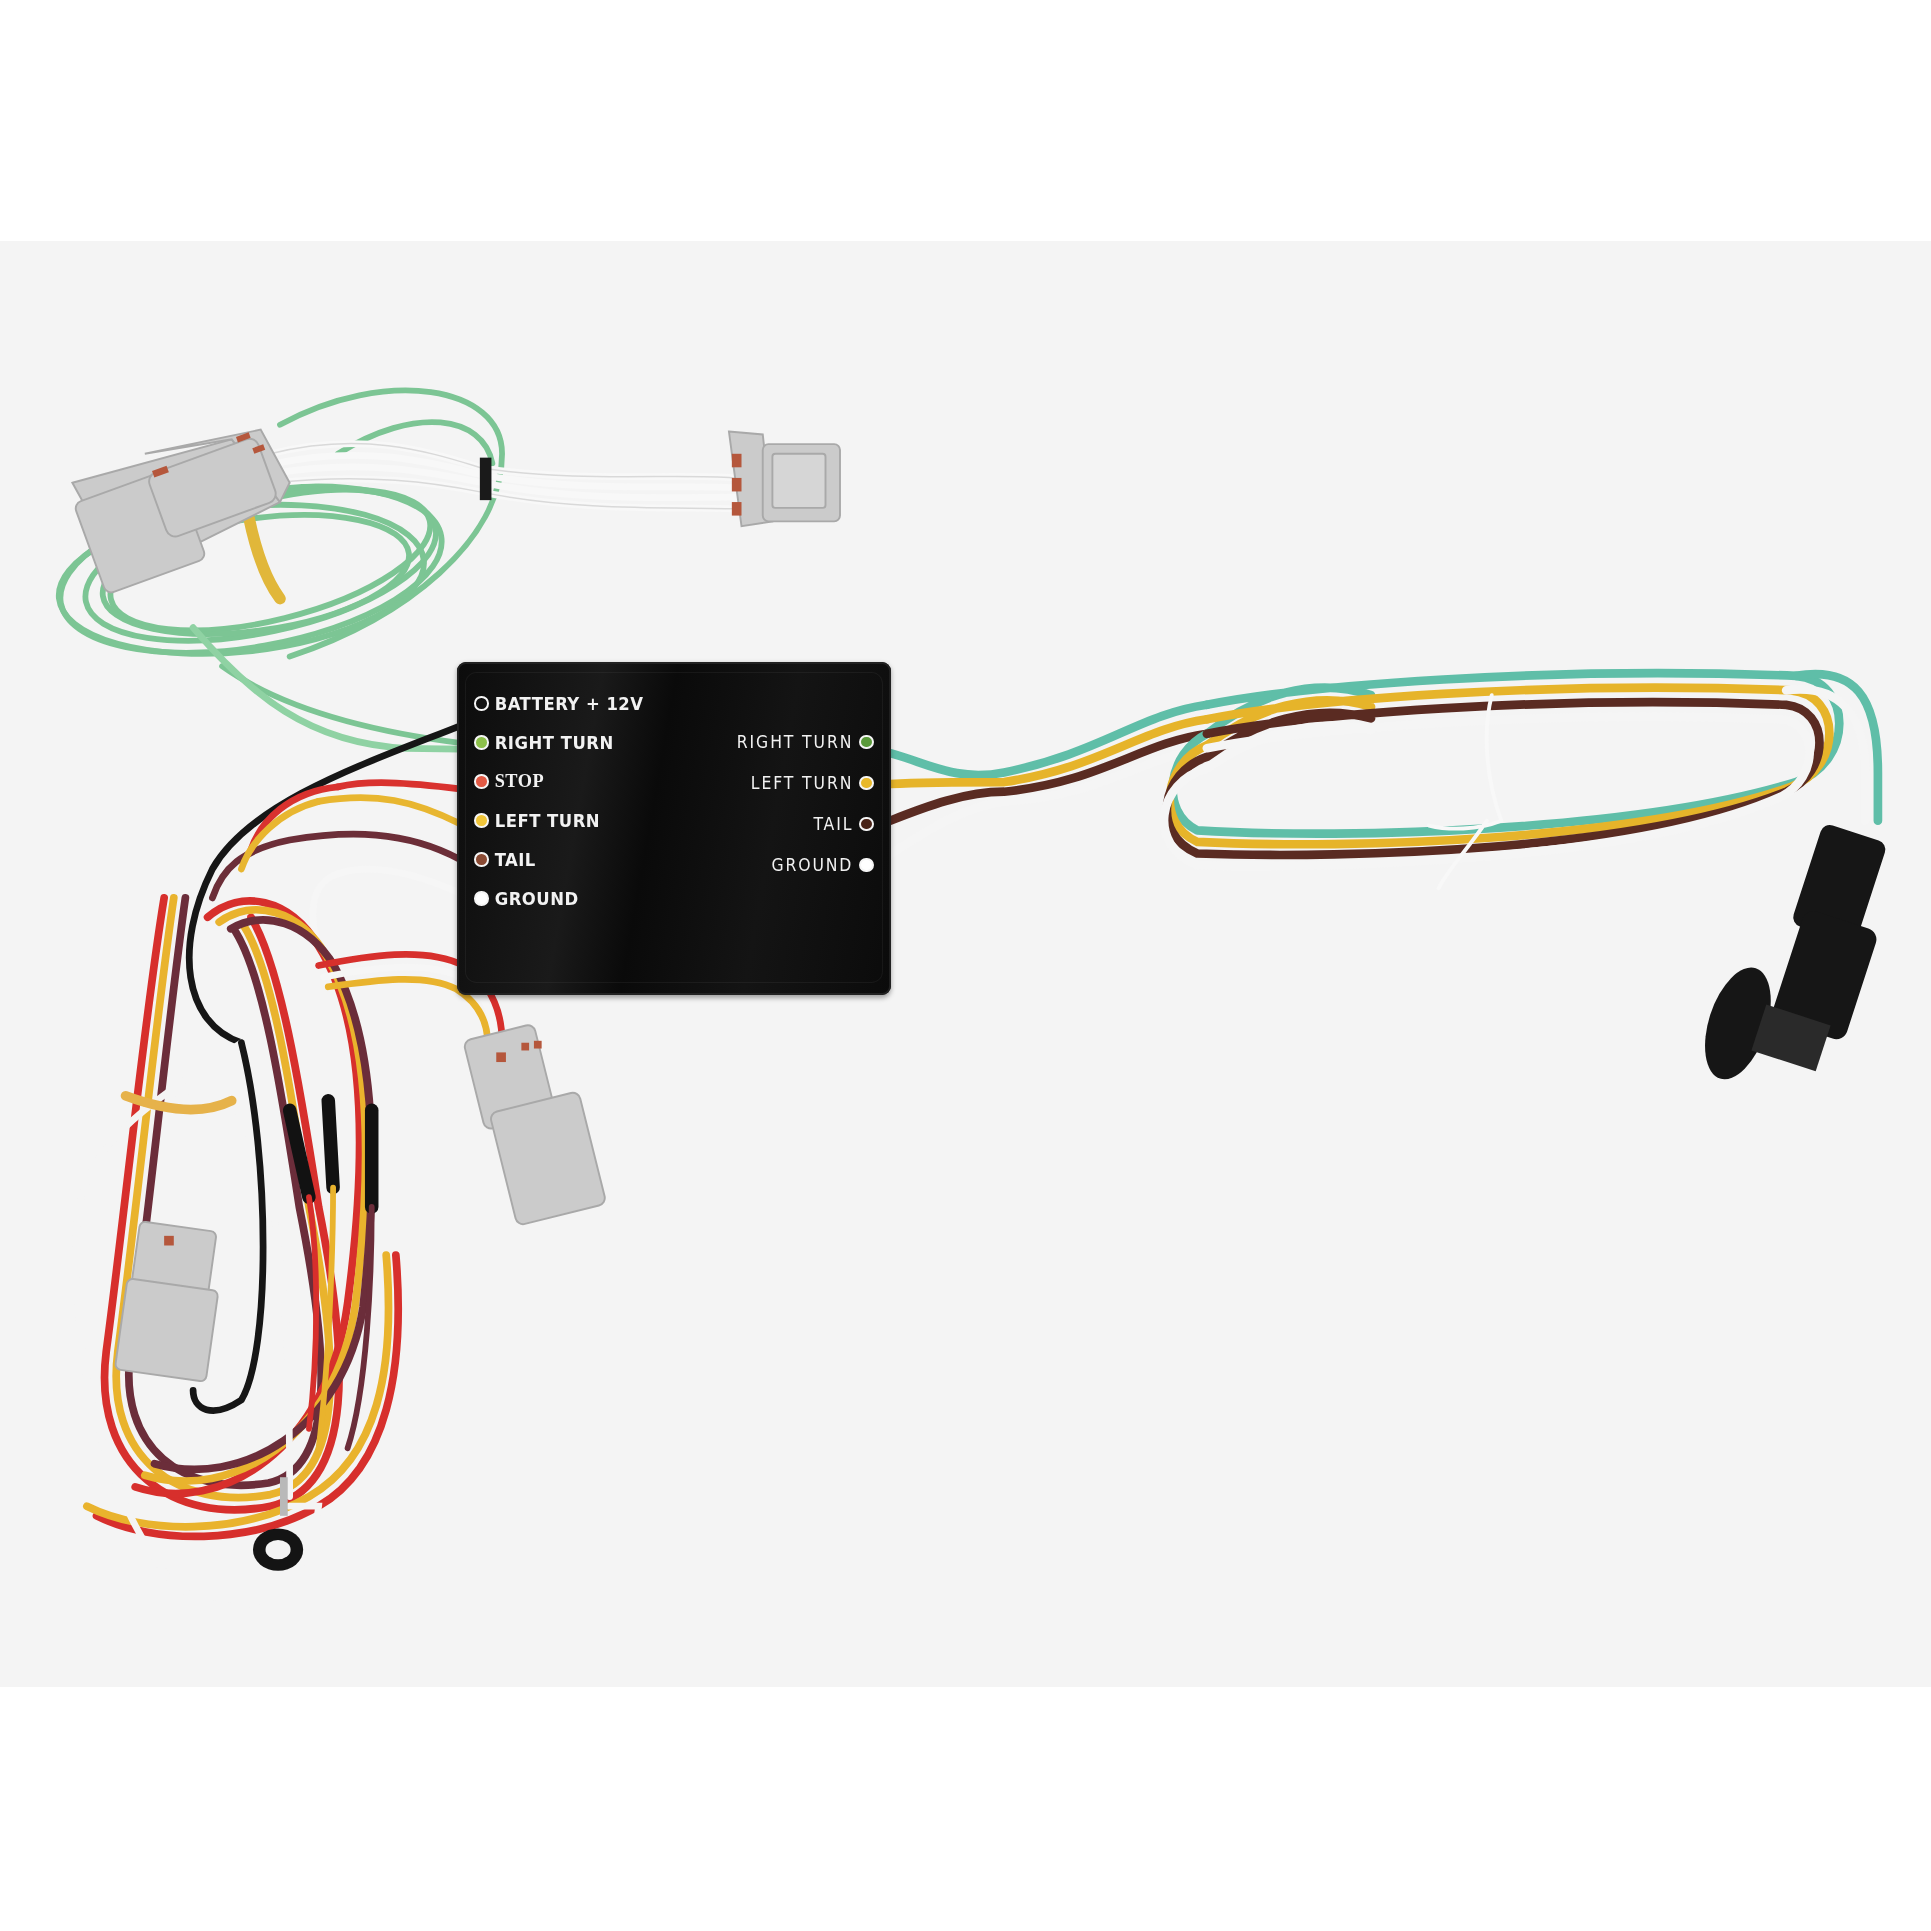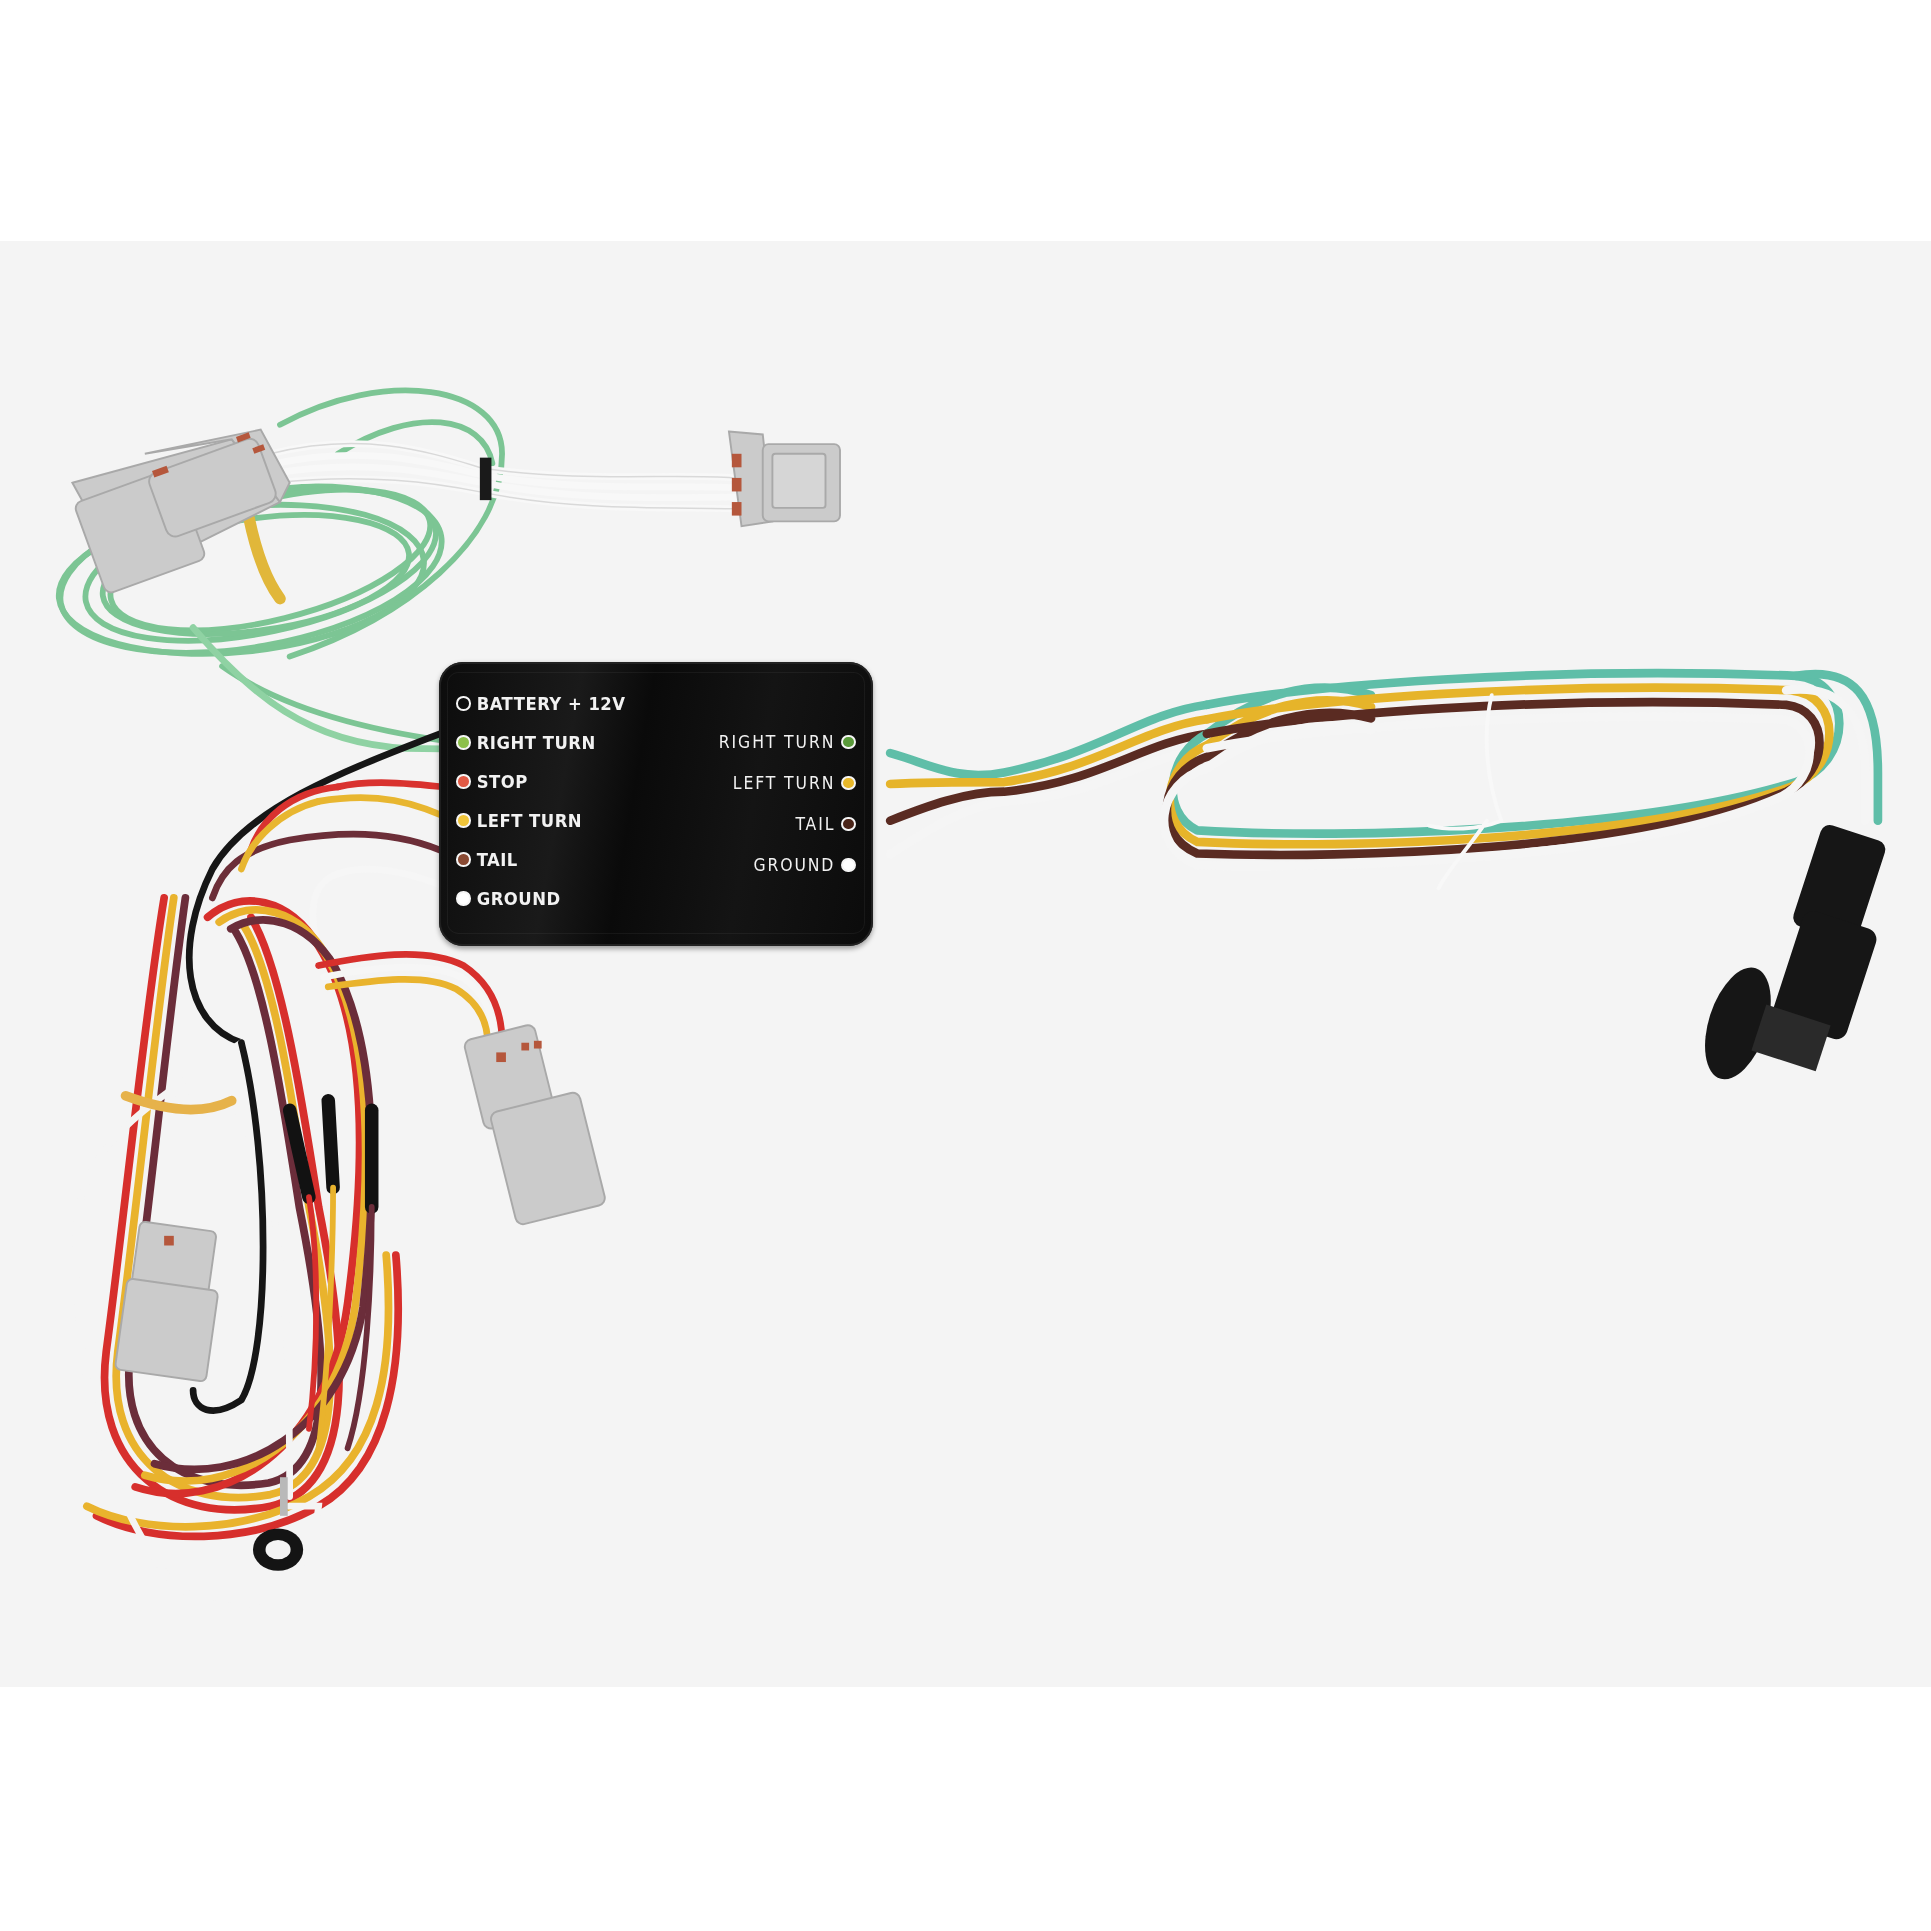--- a/index.html
+++ b/index.html
@@ -6,23 +6,23 @@
   body {
     width: 1931px; height: 1931px; background: #ffffff; position: relative; overflow: hidden;
     font-family: "Liberation Sans", sans-serif;
   }
   .photo-band {
     position: absolute; left: 0; top: 241px; width: 1931px; height: 1446px;
     background: #f4f4f4;
   }
   .scene { position: absolute; left: 0; top: 0; width: 1931px; height: 1931px; }
   .module {
-    position: absolute; left: 439px; top: 662px; width: 434px; height: 284px;
+    position: absolute; left: 457px; top: 662px; width: 434px; height: 333px;
     background: linear-gradient(100deg, #0c0c0c 0%, #1a1a1a 30%, #0a0a0a 45%, #141414 70%, #0b0b0b 100%);
-    border-radius: 24px;
+    border-radius: 9px;
     box-shadow: 0 2.9px 5.8px rgba(0,0,0,0.35), inset 0 0 0 1.9px #222;
   }
   .module-face {
     position: absolute; left: 7.7px; top: 9.7px; right: 7.7px; bottom: 11.6px;
     border-radius: 11.6px; box-shadow: inset 0 0 0 1px rgba(255,255,255,0.05);
   }
   .label-row {
     position: absolute; display: flex; align-items: center; gap: 5.8px;
     color: #f2f2f2; font-family: "DejaVu Sans Condensed", "DejaVu Sans", sans-serif;
     font-size: 18.3px; letter-spacing: 0.5px; white-space: nowrap;
@@ -190,21 +190,21 @@
   <div class="module-face"></div>
 
   <div class="label-row left" style="top:31px;">
     <span class="led" style="background:#111111;"></span>
     <span class="txt">BATTERY + 12V</span>
   </div>
   <div class="label-row left" style="top:70px;">
     <span class="led" style="background:#8cc04a;"></span>
     <span class="txt">RIGHT TURN</span>
   </div>
-  <div class="label-row left" style="top:109px;">
+  <div class="label-row left" style="top:109px;font-family:Liberation Serif, serif;">
     <span class="led" style="background:#e25a45;"></span>
     <span class="txt">STOP</span>
   </div>
   <div class="label-row left" style="top:148px;">
     <span class="led" style="background:#f0c53a;"></span>
     <span class="txt">LEFT TURN</span>
   </div>
   <div class="label-row left" style="top:187px;">
     <span class="led" style="background:#8a4a33;"></span>
     <span class="txt">TAIL</span>

